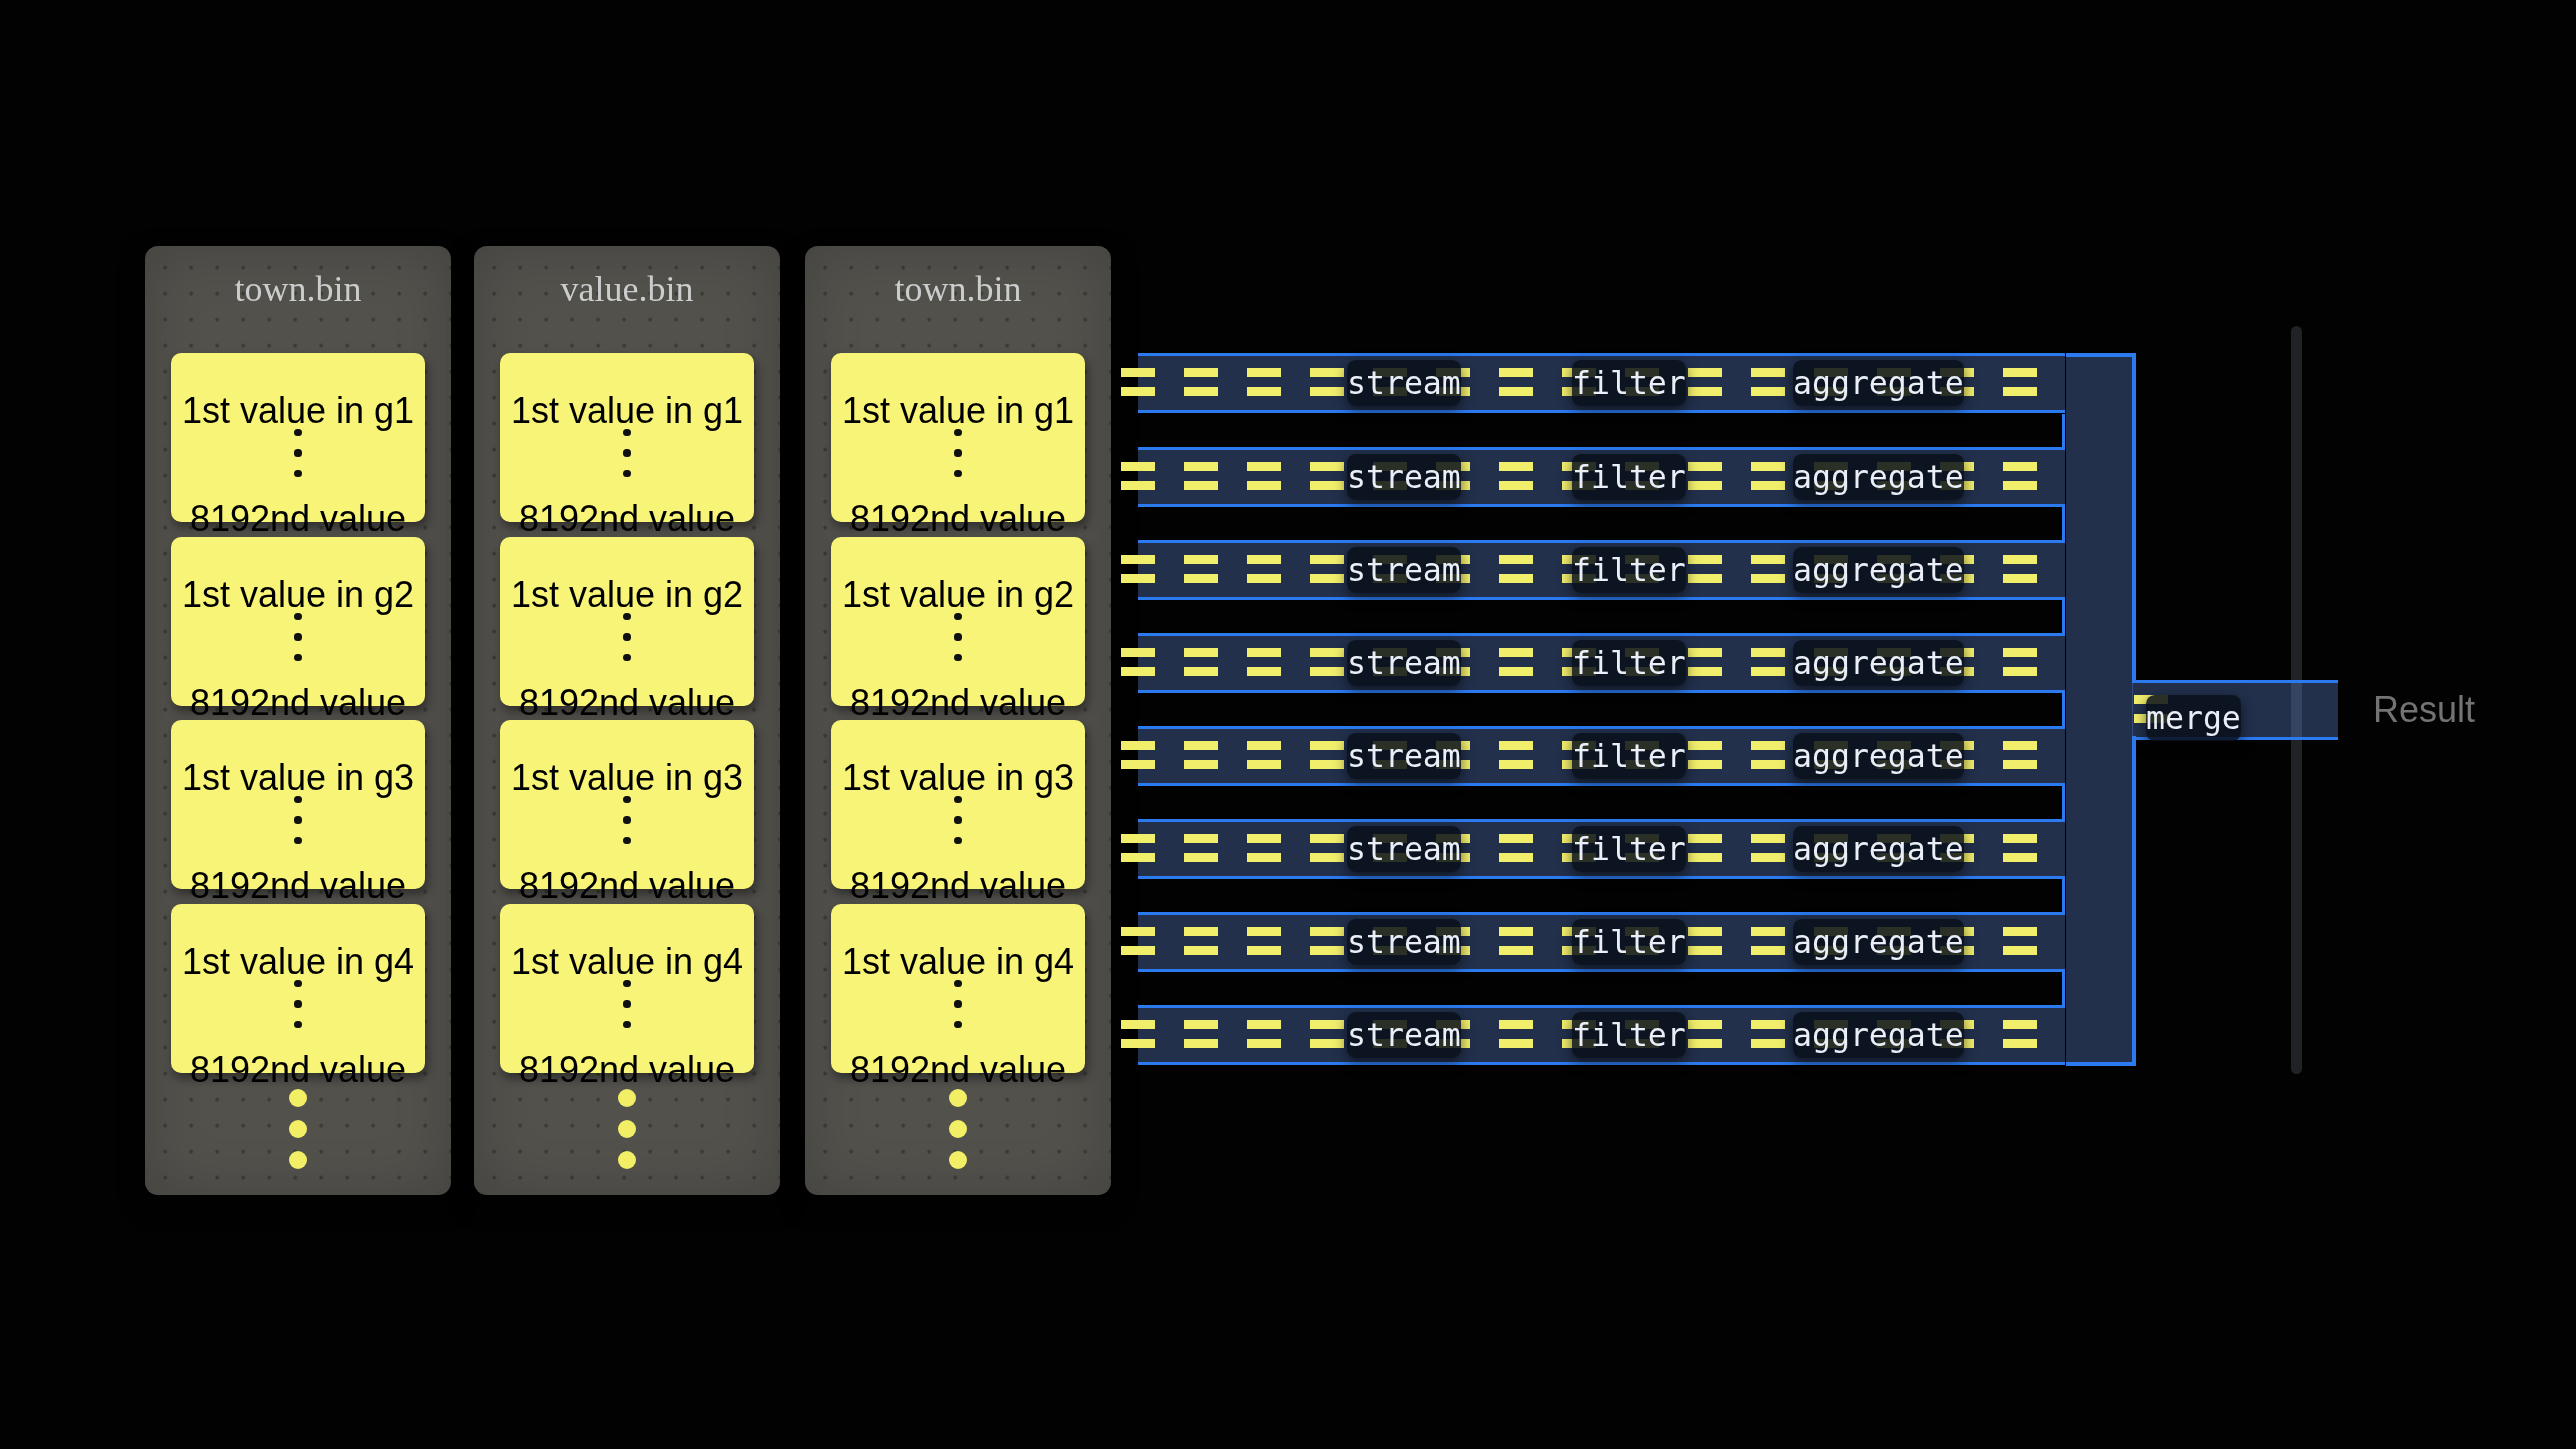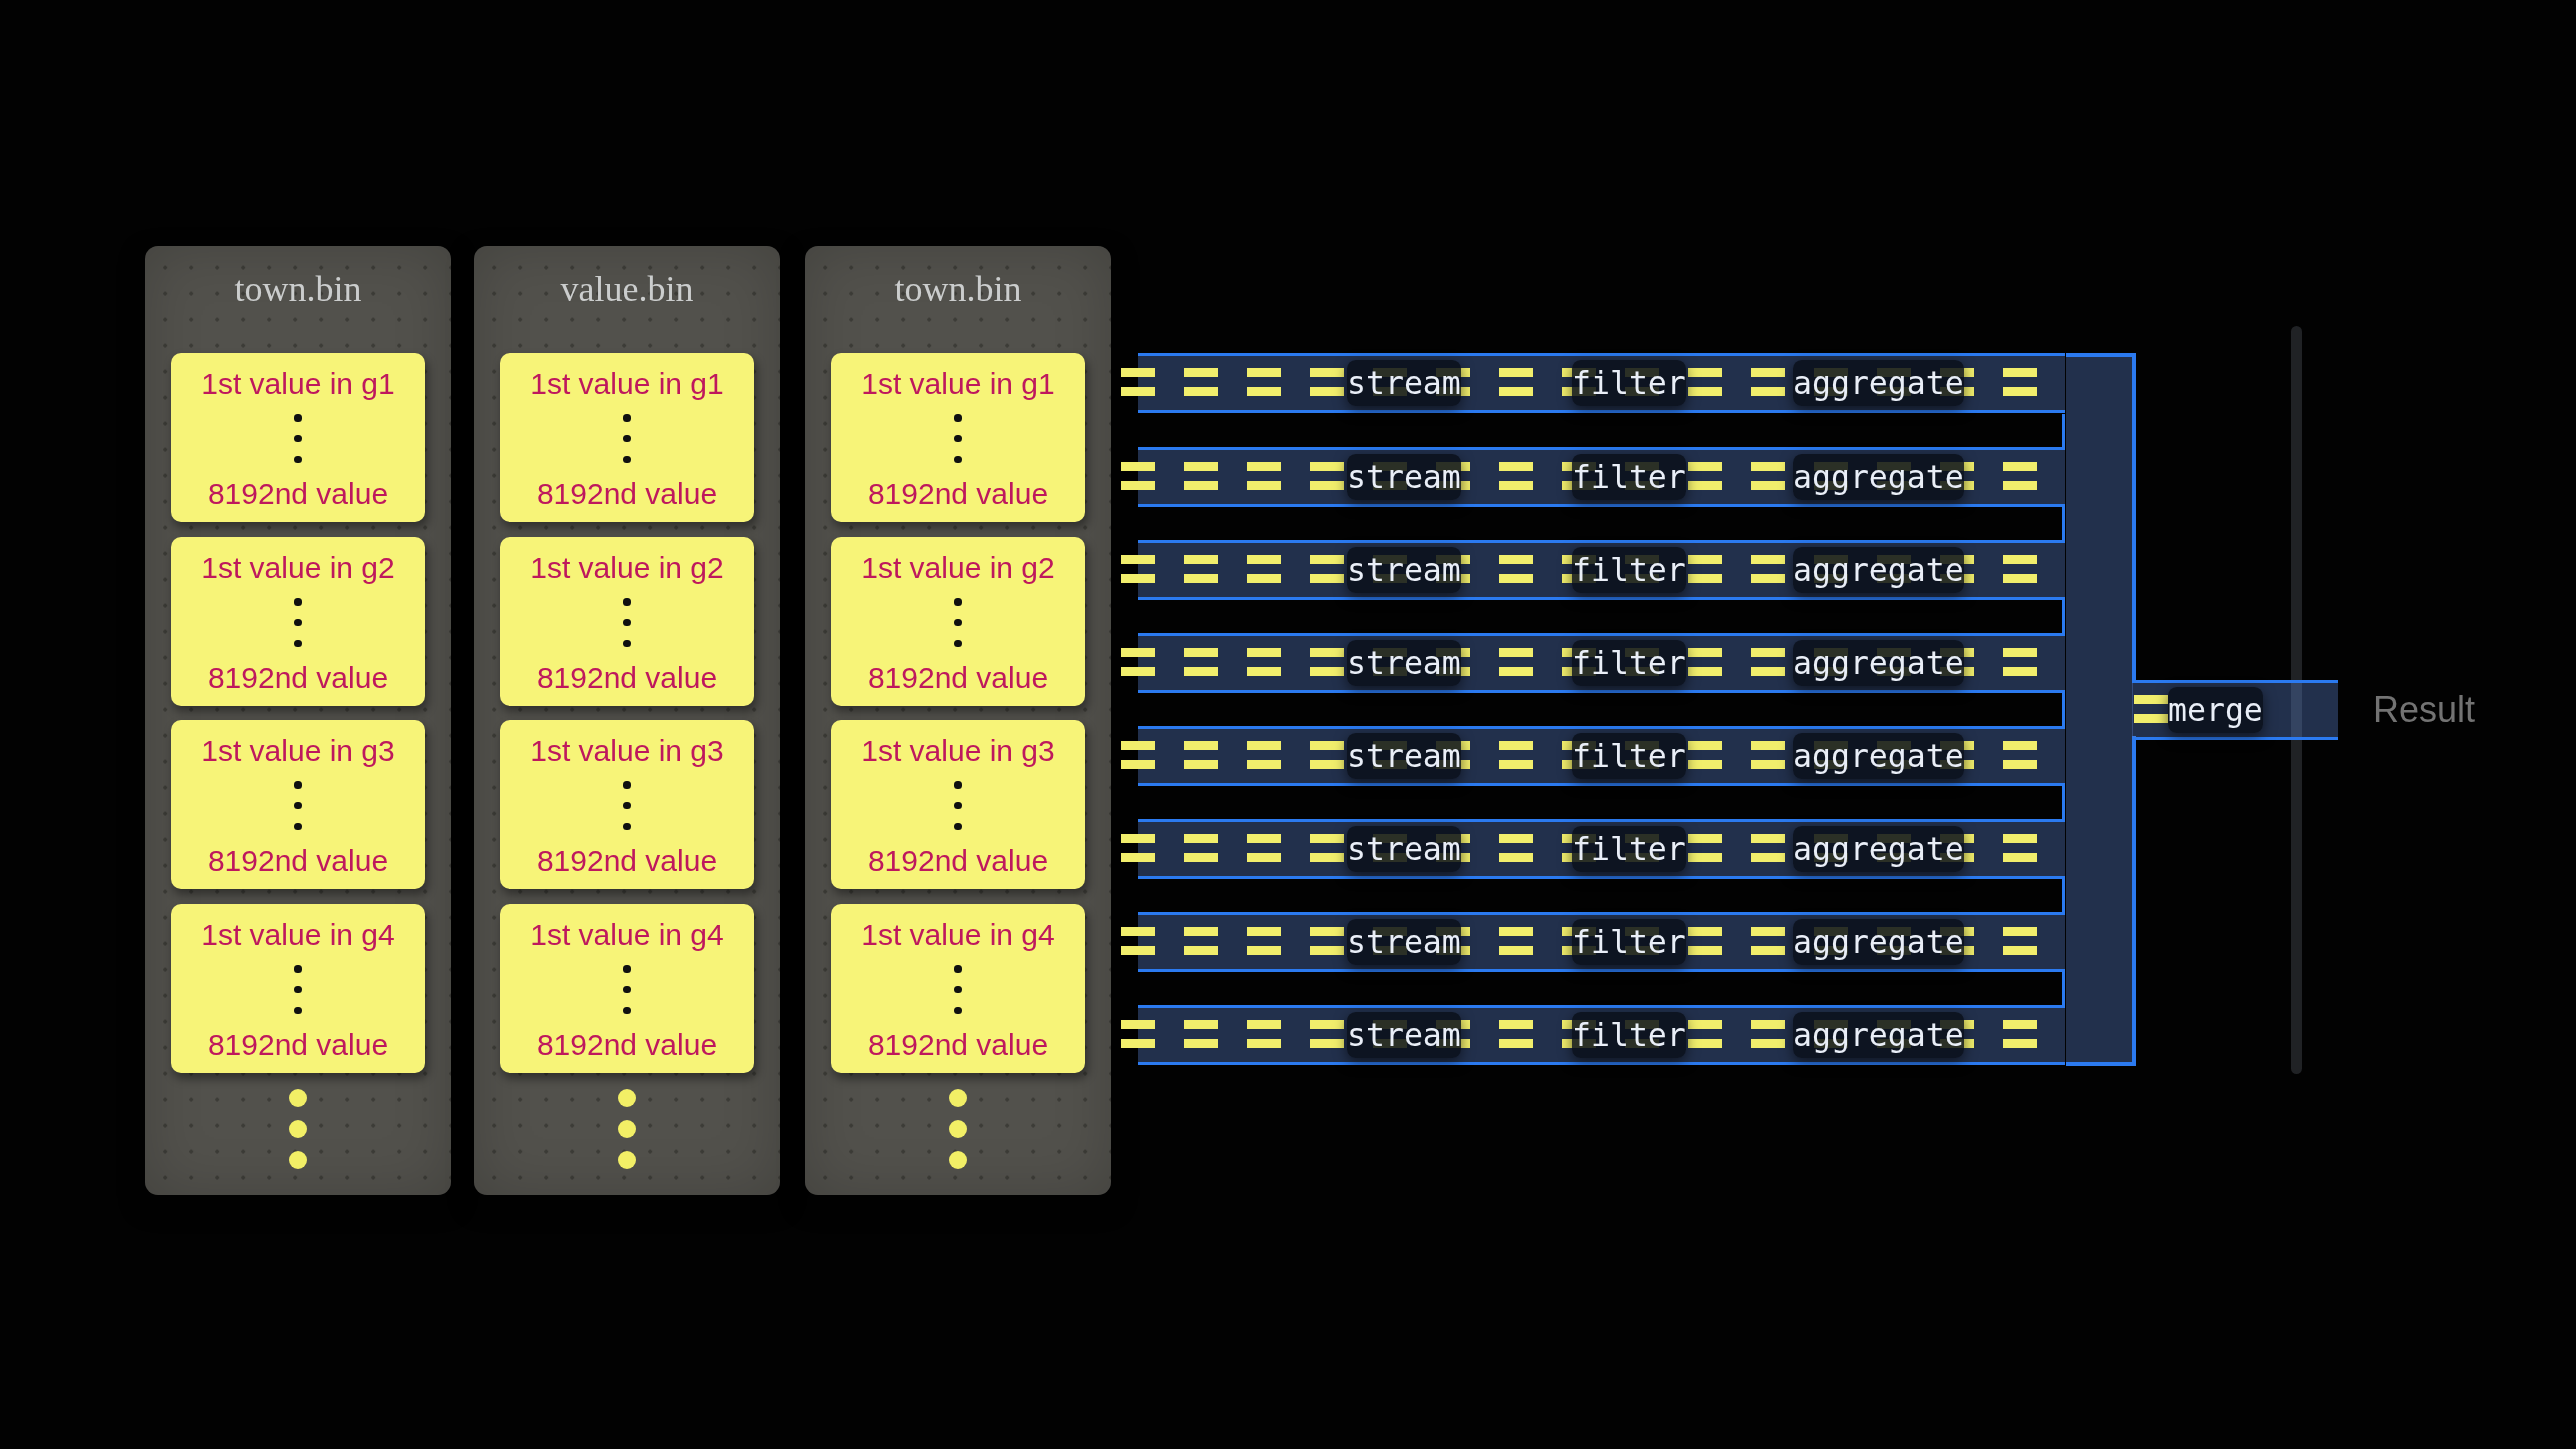--- a/index.html
+++ b/index.html
@@ -22,21 +22,21 @@
     background-image:radial-gradient(rgba(20,20,16,0.35) 1.6px,transparent 2px);
     background-size:26px 26px;background-position:7.2px 8.6px;}
   .col-0{left:145px}.col-1{left:474px}.col-2{left:805px}
   .file-name{position:absolute;left:0;right:0;top:21.5px;height:43px;line-height:43px;
     text-align:center;font-family:Liberation Serif, serif;font-size:36px;color:#cbcdcd;}
   .gcard{position:absolute;left:26px;width:254px;height:169px;background:var(--card);
     border-radius:10px;box-shadow:2.9px 5.7px 10px rgba(0,0,0,0.40);
     display:flex;flex-direction:column;align-items:center;justify-content:space-between;
     padding:15.7px 5.7px 13px 5.7px;box-sizing:border-box;}
   .g0{top:107px}.g1{top:291px}.g2{top:474px}.g3{top:658px}
-  .gtext{font-size:30px;color:#be185d;line-height:1;white-space:nowrap;}
+  .gtext{font-size:36px;color:#000000;line-height:1;white-space:nowrap;margin-top:24px;}
   .vdots{display:flex;flex-direction:column;align-items:center;gap:13.6px;}
   .vdots span{width:7.2px;height:7.2px;border-radius:50%;background:#101010;}
   .more-dots{position:absolute;left:0;right:0;top:843px;display:flex;flex-direction:column;
     align-items:center;gap:13px;}
   .more-dots span{width:18px;height:18px;border-radius:50%;background:#f2ef66;}
 
   
   .panel-behind{position:absolute;left:2291px;top:326px;width:11.4px;height:748px;
     background:#202225;border-radius:5.7px;}
   .mem-panel{position:absolute;left:1421px;top:184px;width:874px;height:1052px;
@@ -74,21 +74,21 @@
   .ch-line{position:absolute;background:var(--blue);}
   .ch-top{left:2066px;top:353px;width:70px;height:3.6px;}
   .ch-bottom{left:2066px;top:1062px;width:70px;height:3.6px;}
   .ch-right-upper{left:2132px;top:353px;width:3.6px;height:330px;}
   .ch-right-lower{left:2132px;top:736px;width:3.6px;height:329px;}
 
   .merge-band{position:absolute;left:2132px;top:680px;width:206px;height:60px;
     box-sizing:border-box;border-top:3.6px solid var(--blue);border-bottom:3.6px solid var(--blue);
     background:var(--slate);}
   .merge-band .dashes{left:2.1px;width:34px;}
-  .chip-merge{left:36px;}
+  .chip-merge{left:14px;margin-top:8px;}
 
   .result-label{position:absolute;left:2373px;top:688px;height:43px;line-height:43px;
     font-size:36px;color:#737373;}
 </style>
 </head>
 <body>
 
 <div class="stage">
 
   <div class="file-col col-0">

